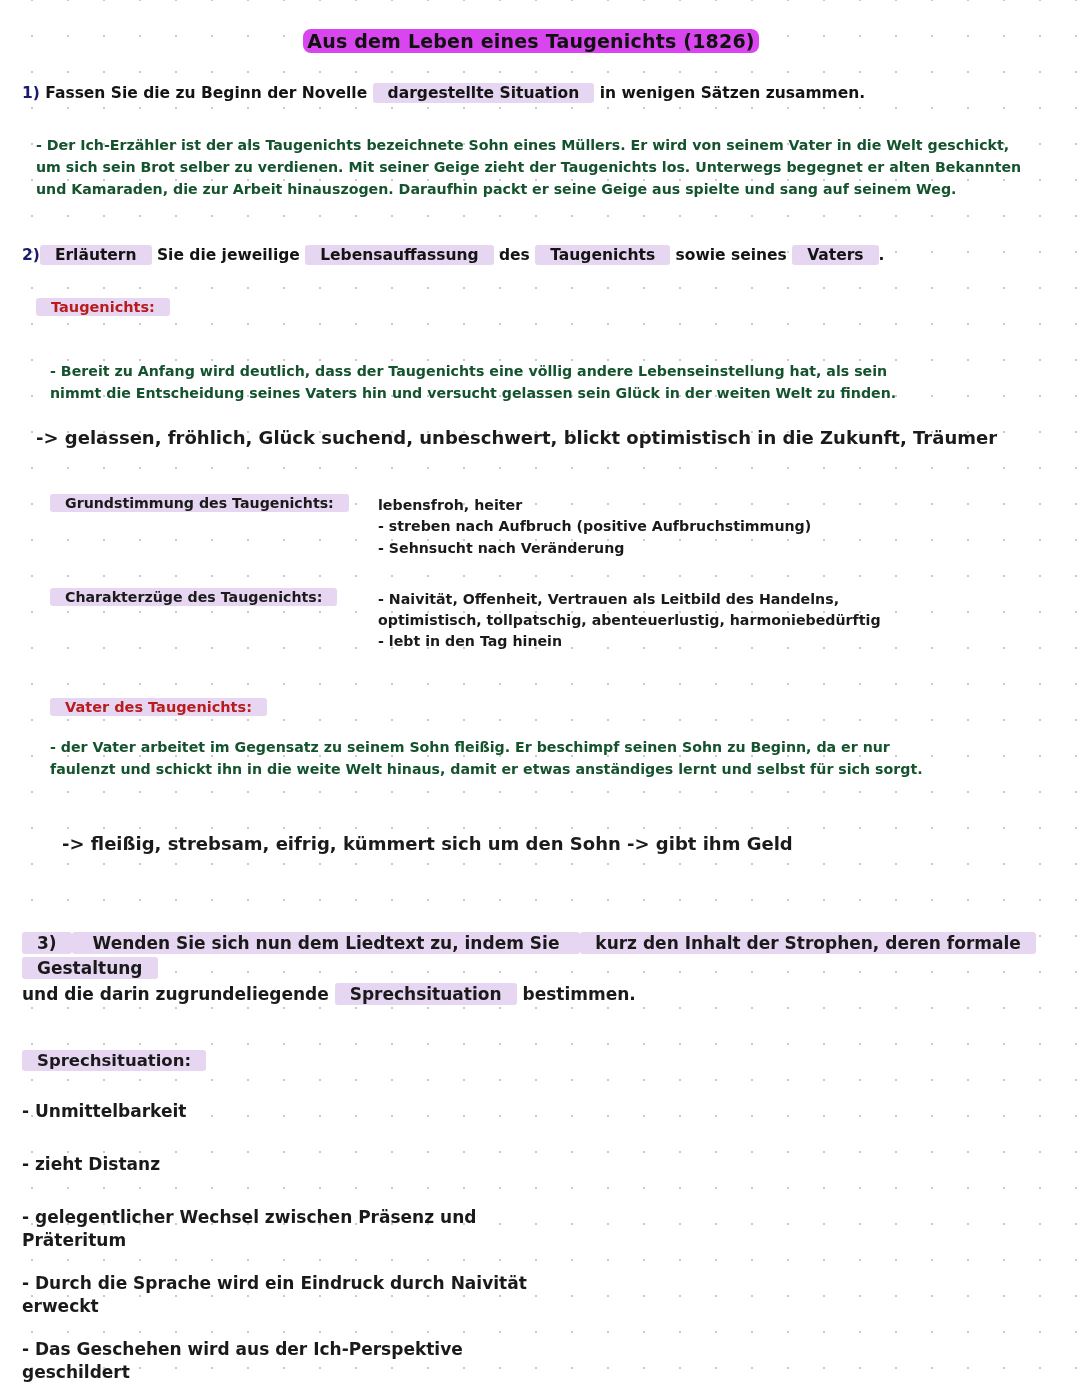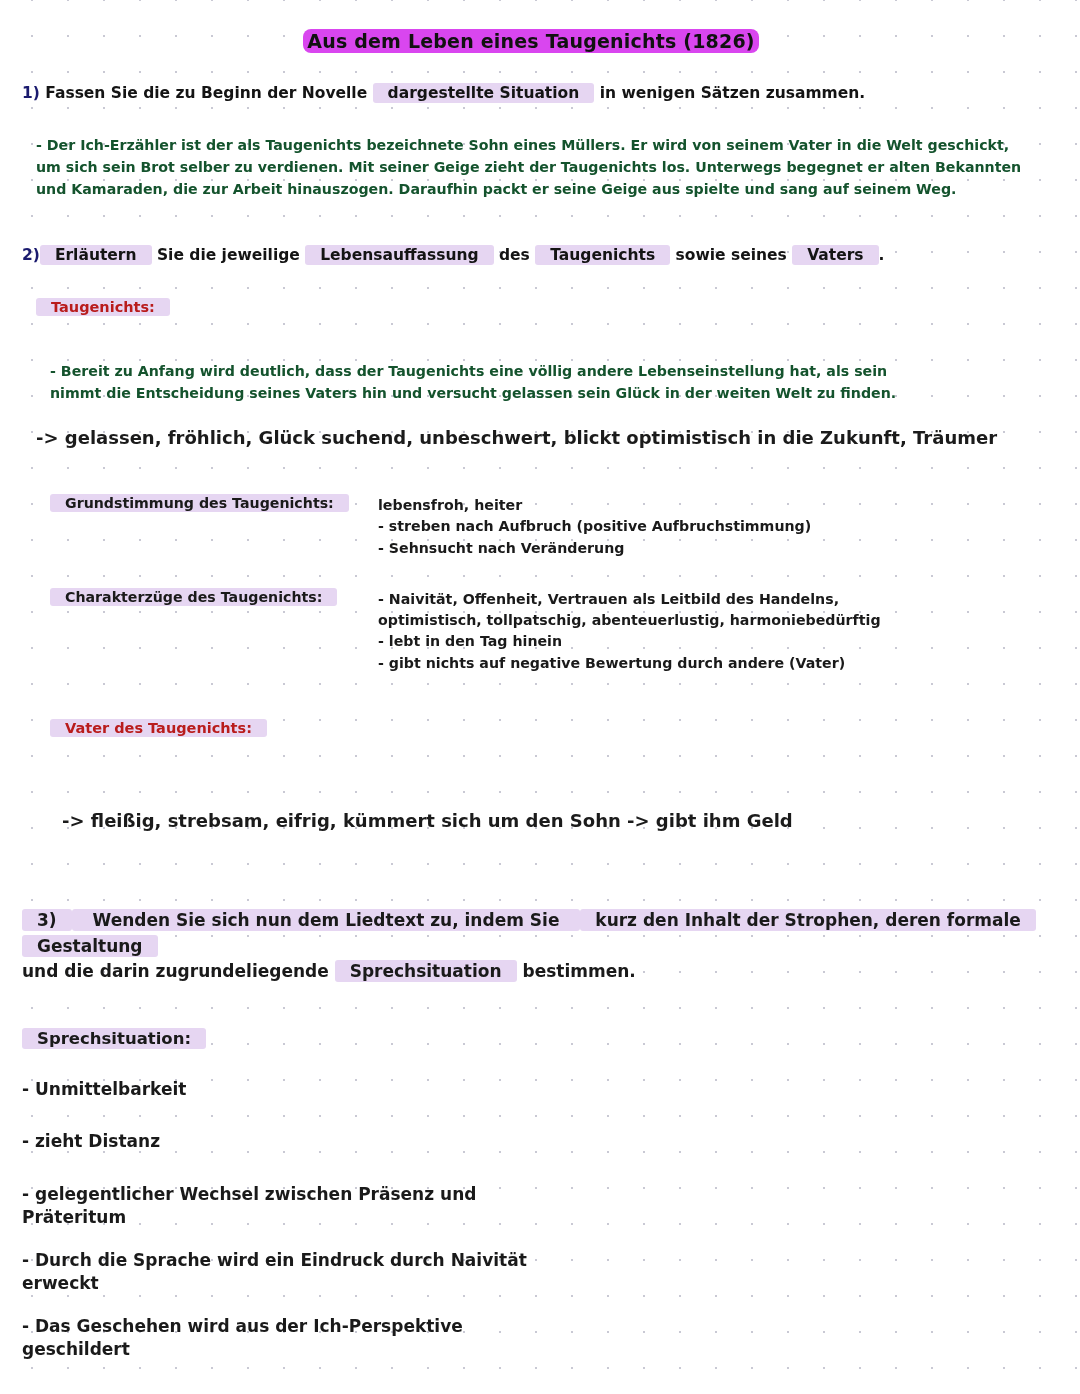--- a/index.html
+++ b/index.html
@@ -185,32 +185,35 @@
   <div class="sp-2"></div>
 
   <div class="pair indent-2">
     <div class="pair-label">
       <span class="hl">Charakterzüge des Taugenichts:</span>
     </div>
     <div class="pair-lines">
       <div>- Naivität, Offenheit, Vertrauen als Leitbild  des Handelns,</div>
       <div>optimistisch, tollpatschig, abenteuerlustig, harmoniebedürftig</div>
       <div>- lebt in den Tag hinein</div>
-      <div>- gibt nichts auf negative Bewertung durch andere (Vater)</div>
     </div>
   </div>
 
   <div class="sp-3"></div>
 
   <div class="indent-2">
     <span class="sub-label hl">Vater des Taugenichts:</span>
   </div>
 
   <div class="sp-1"></div>
 
+  <div class="answer indent-2">
+    <div>- der Vater arbeitet im Gegensatz zu seinem Sohn fleißig. Er beschimpf seinen Sohn zu Beginn, da er nur</div>
+    <div>faulenzt und schickt ihn in die weite Welt hinaus, damit er etwas anständiges lernt und selbst für sich sorgt.</div>
+  </div>
 
   <div class="sp-1"></div>
 
   <div class="arrow-line indent-3">-&gt; fleißig, strebsam, eifrig, kümmert sich um den Sohn -&gt; gibt ihm Geld</div>
 
   <div class="sp-3"></div>
   <div class="sp-2"></div>
 
   <div class="big-q">
     <span class="hl">3)</span><span class="hl"> Wenden Sie sich nun dem Liedtext zu, indem Sie </span><span class="hl">kurz den Inhalt der Strophen, deren formale Gestaltung</span><br><span>und die darin zugrundeliegende </span><span class="hl">Sprechsituation</span><span> bestimmen.</span>

